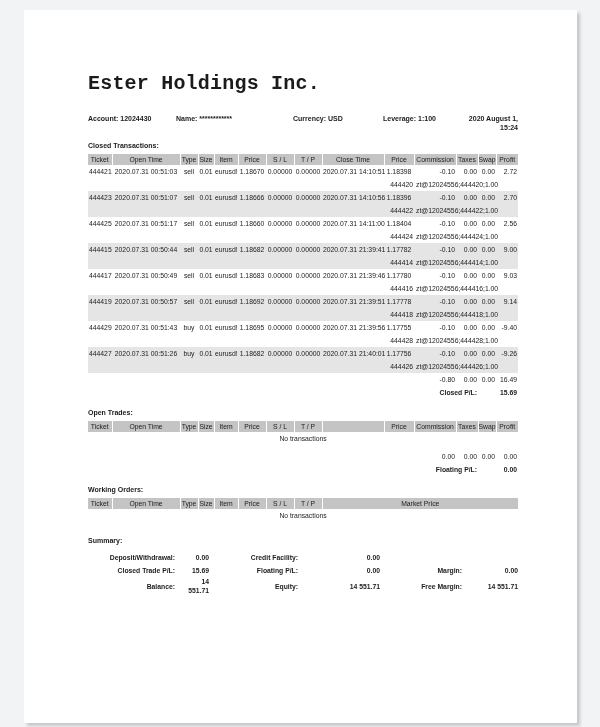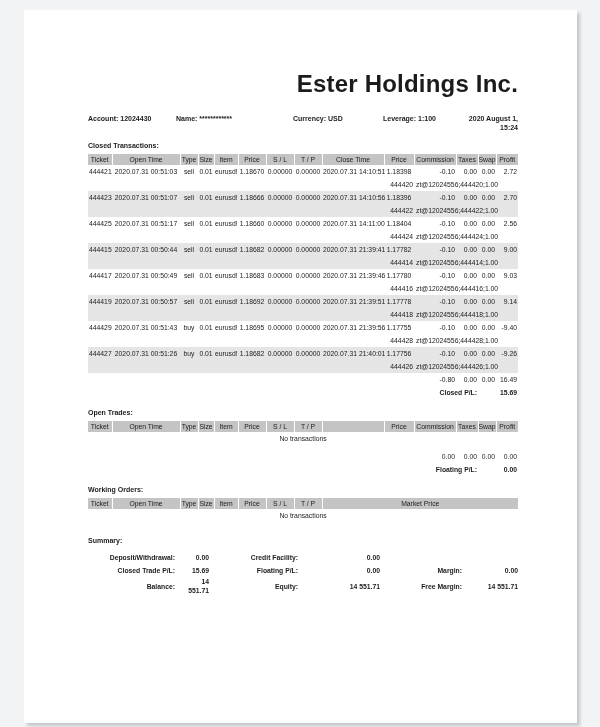--- a/index.html
+++ b/index.html
@@ -12,24 +12,24 @@
   }
   .page {
     position: absolute;
     left: 24px; top: 10px;
     width: 553px; height: 713px;
     background: #ffffff;
     box-shadow: 3px 3px 3px rgba(0,0,0,0.18);
     padding: 62px 59px 0 64px;
   }
   .report-title {
-    font-family: Liberation Sans, sans-serif;
-    font-size: 24px;
+    font-family: Liberation Mono, monospace;
+    font-size: 20px;
     font-weight: bold;
-    text-align: right;
+    text-align: left;
     line-height: 24px;
     letter-spacing: 0.2px;
   }
   .info-row {
     display: flex;
     align-items: flex-start;
     margin-top: 18px;
     font-size: 7px;
     font-weight: bold;
     line-height: 9px;

